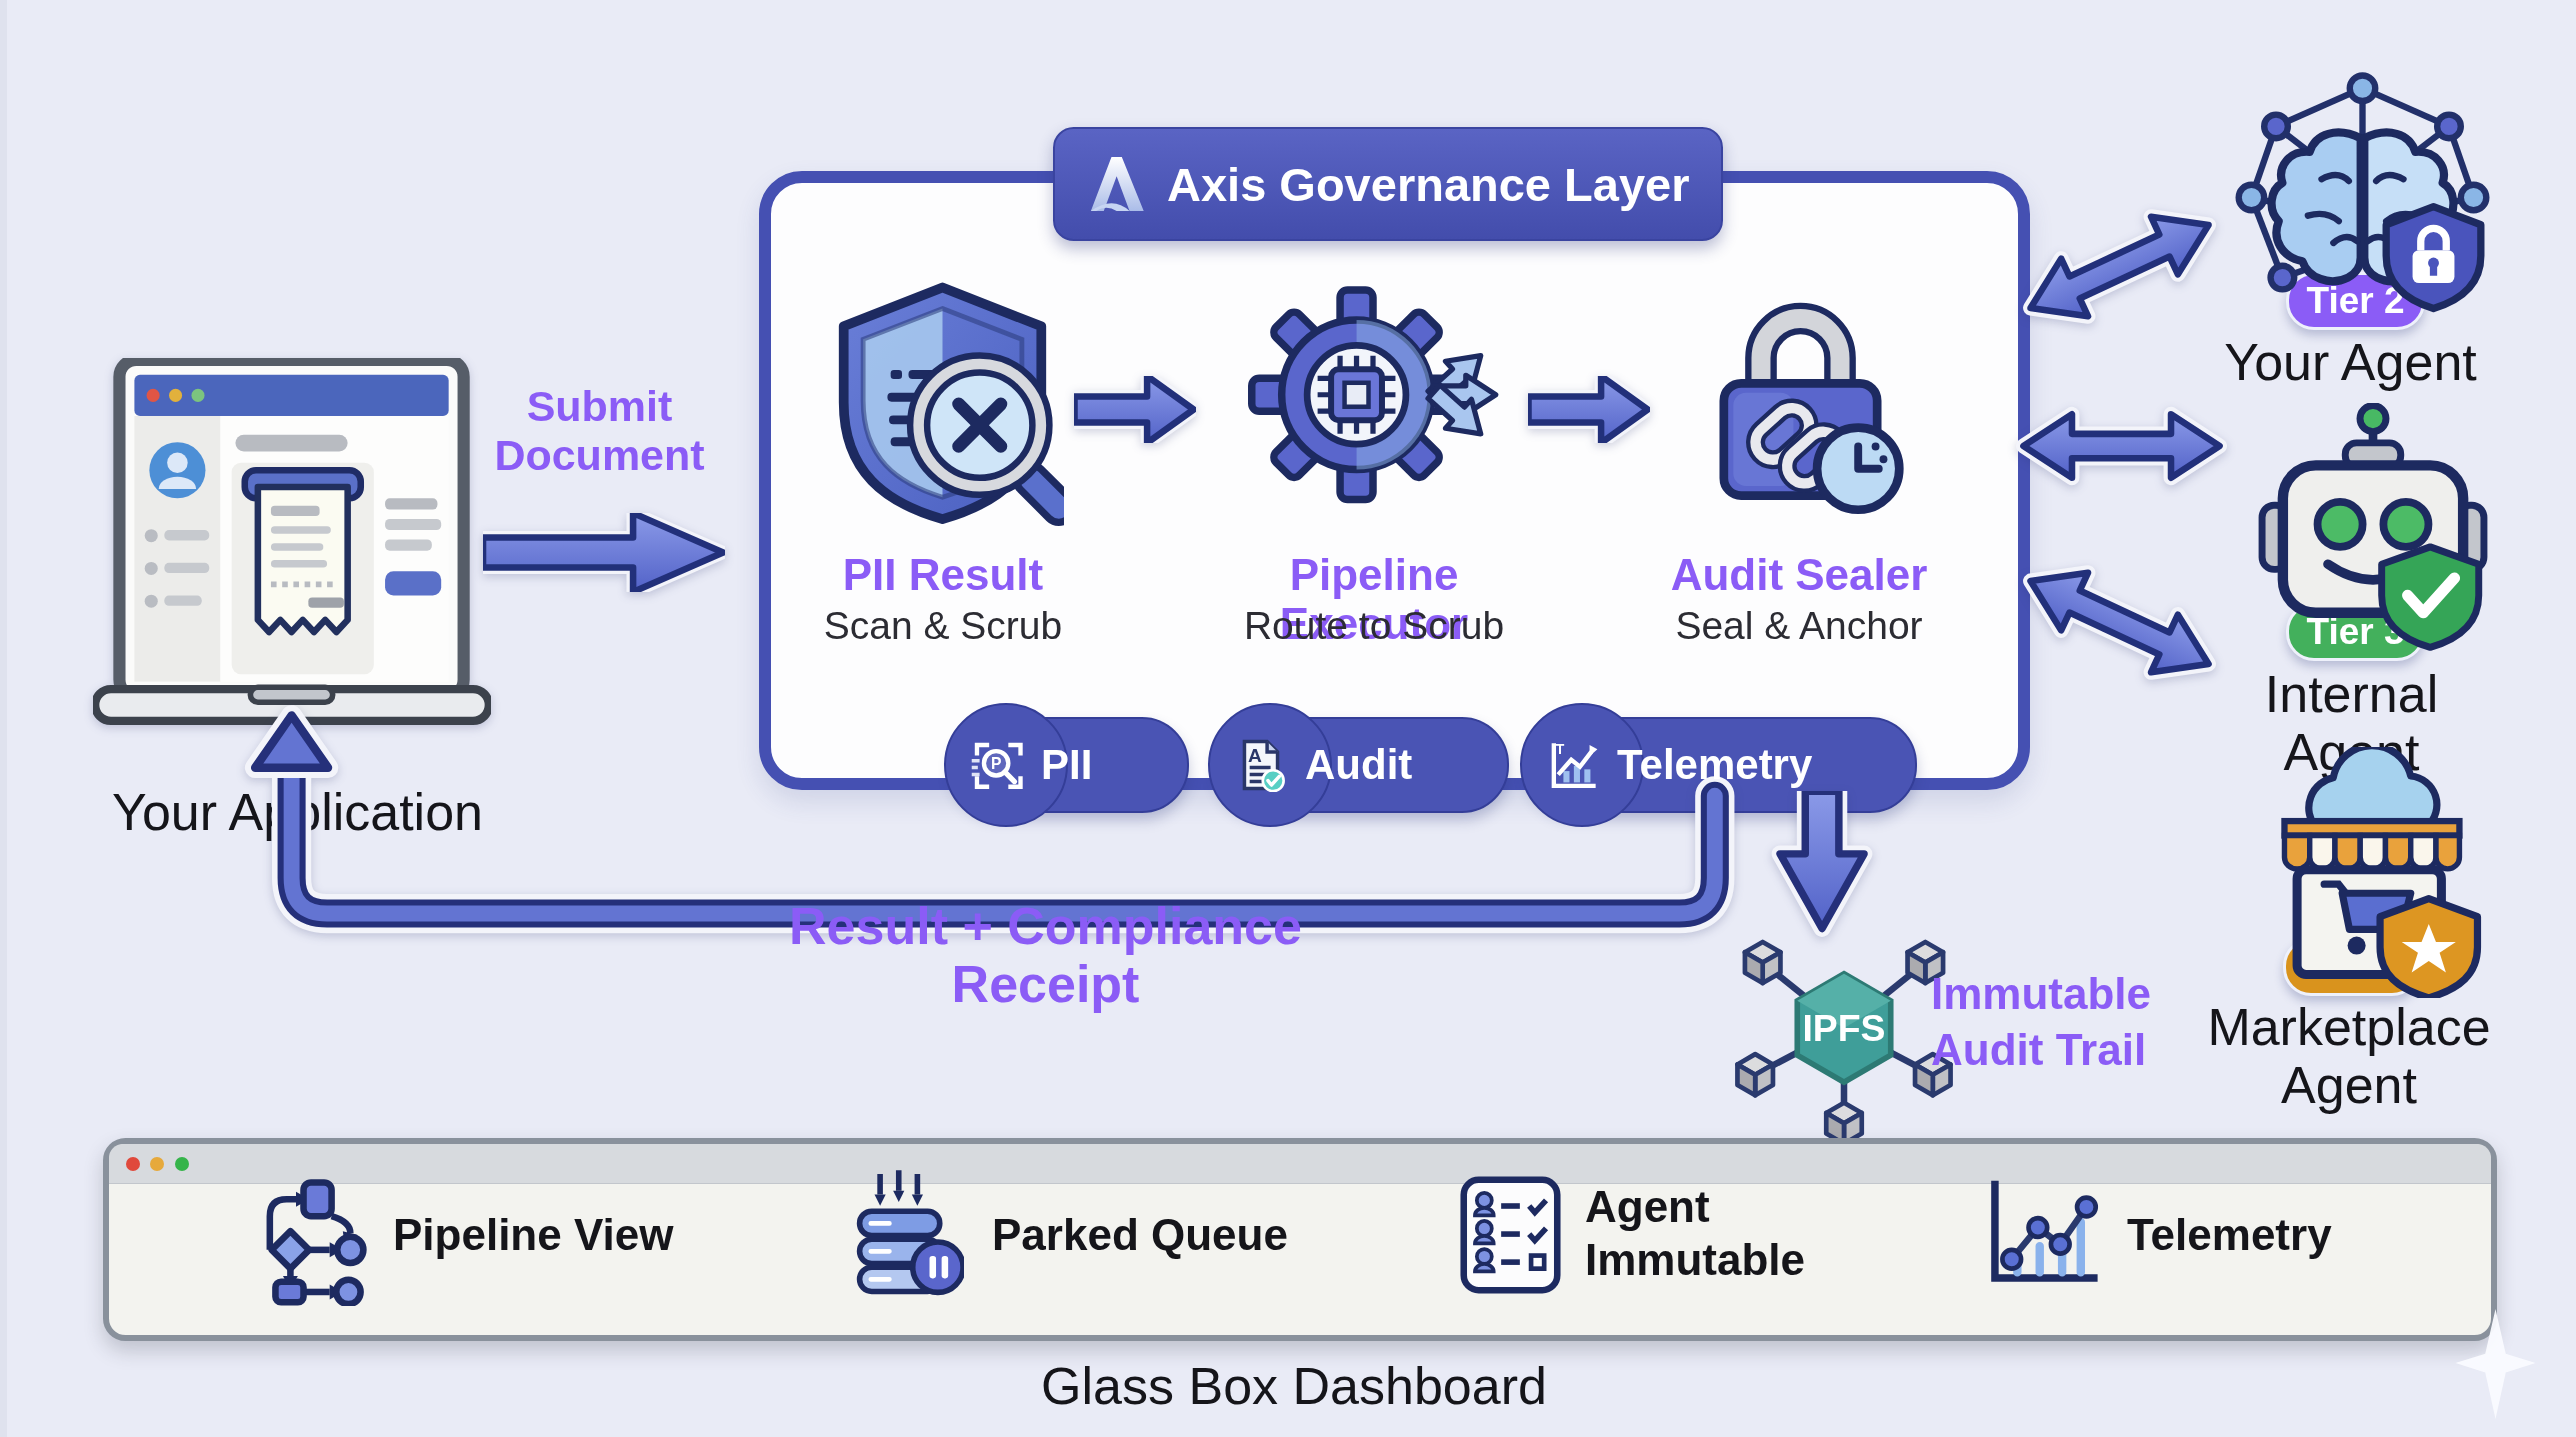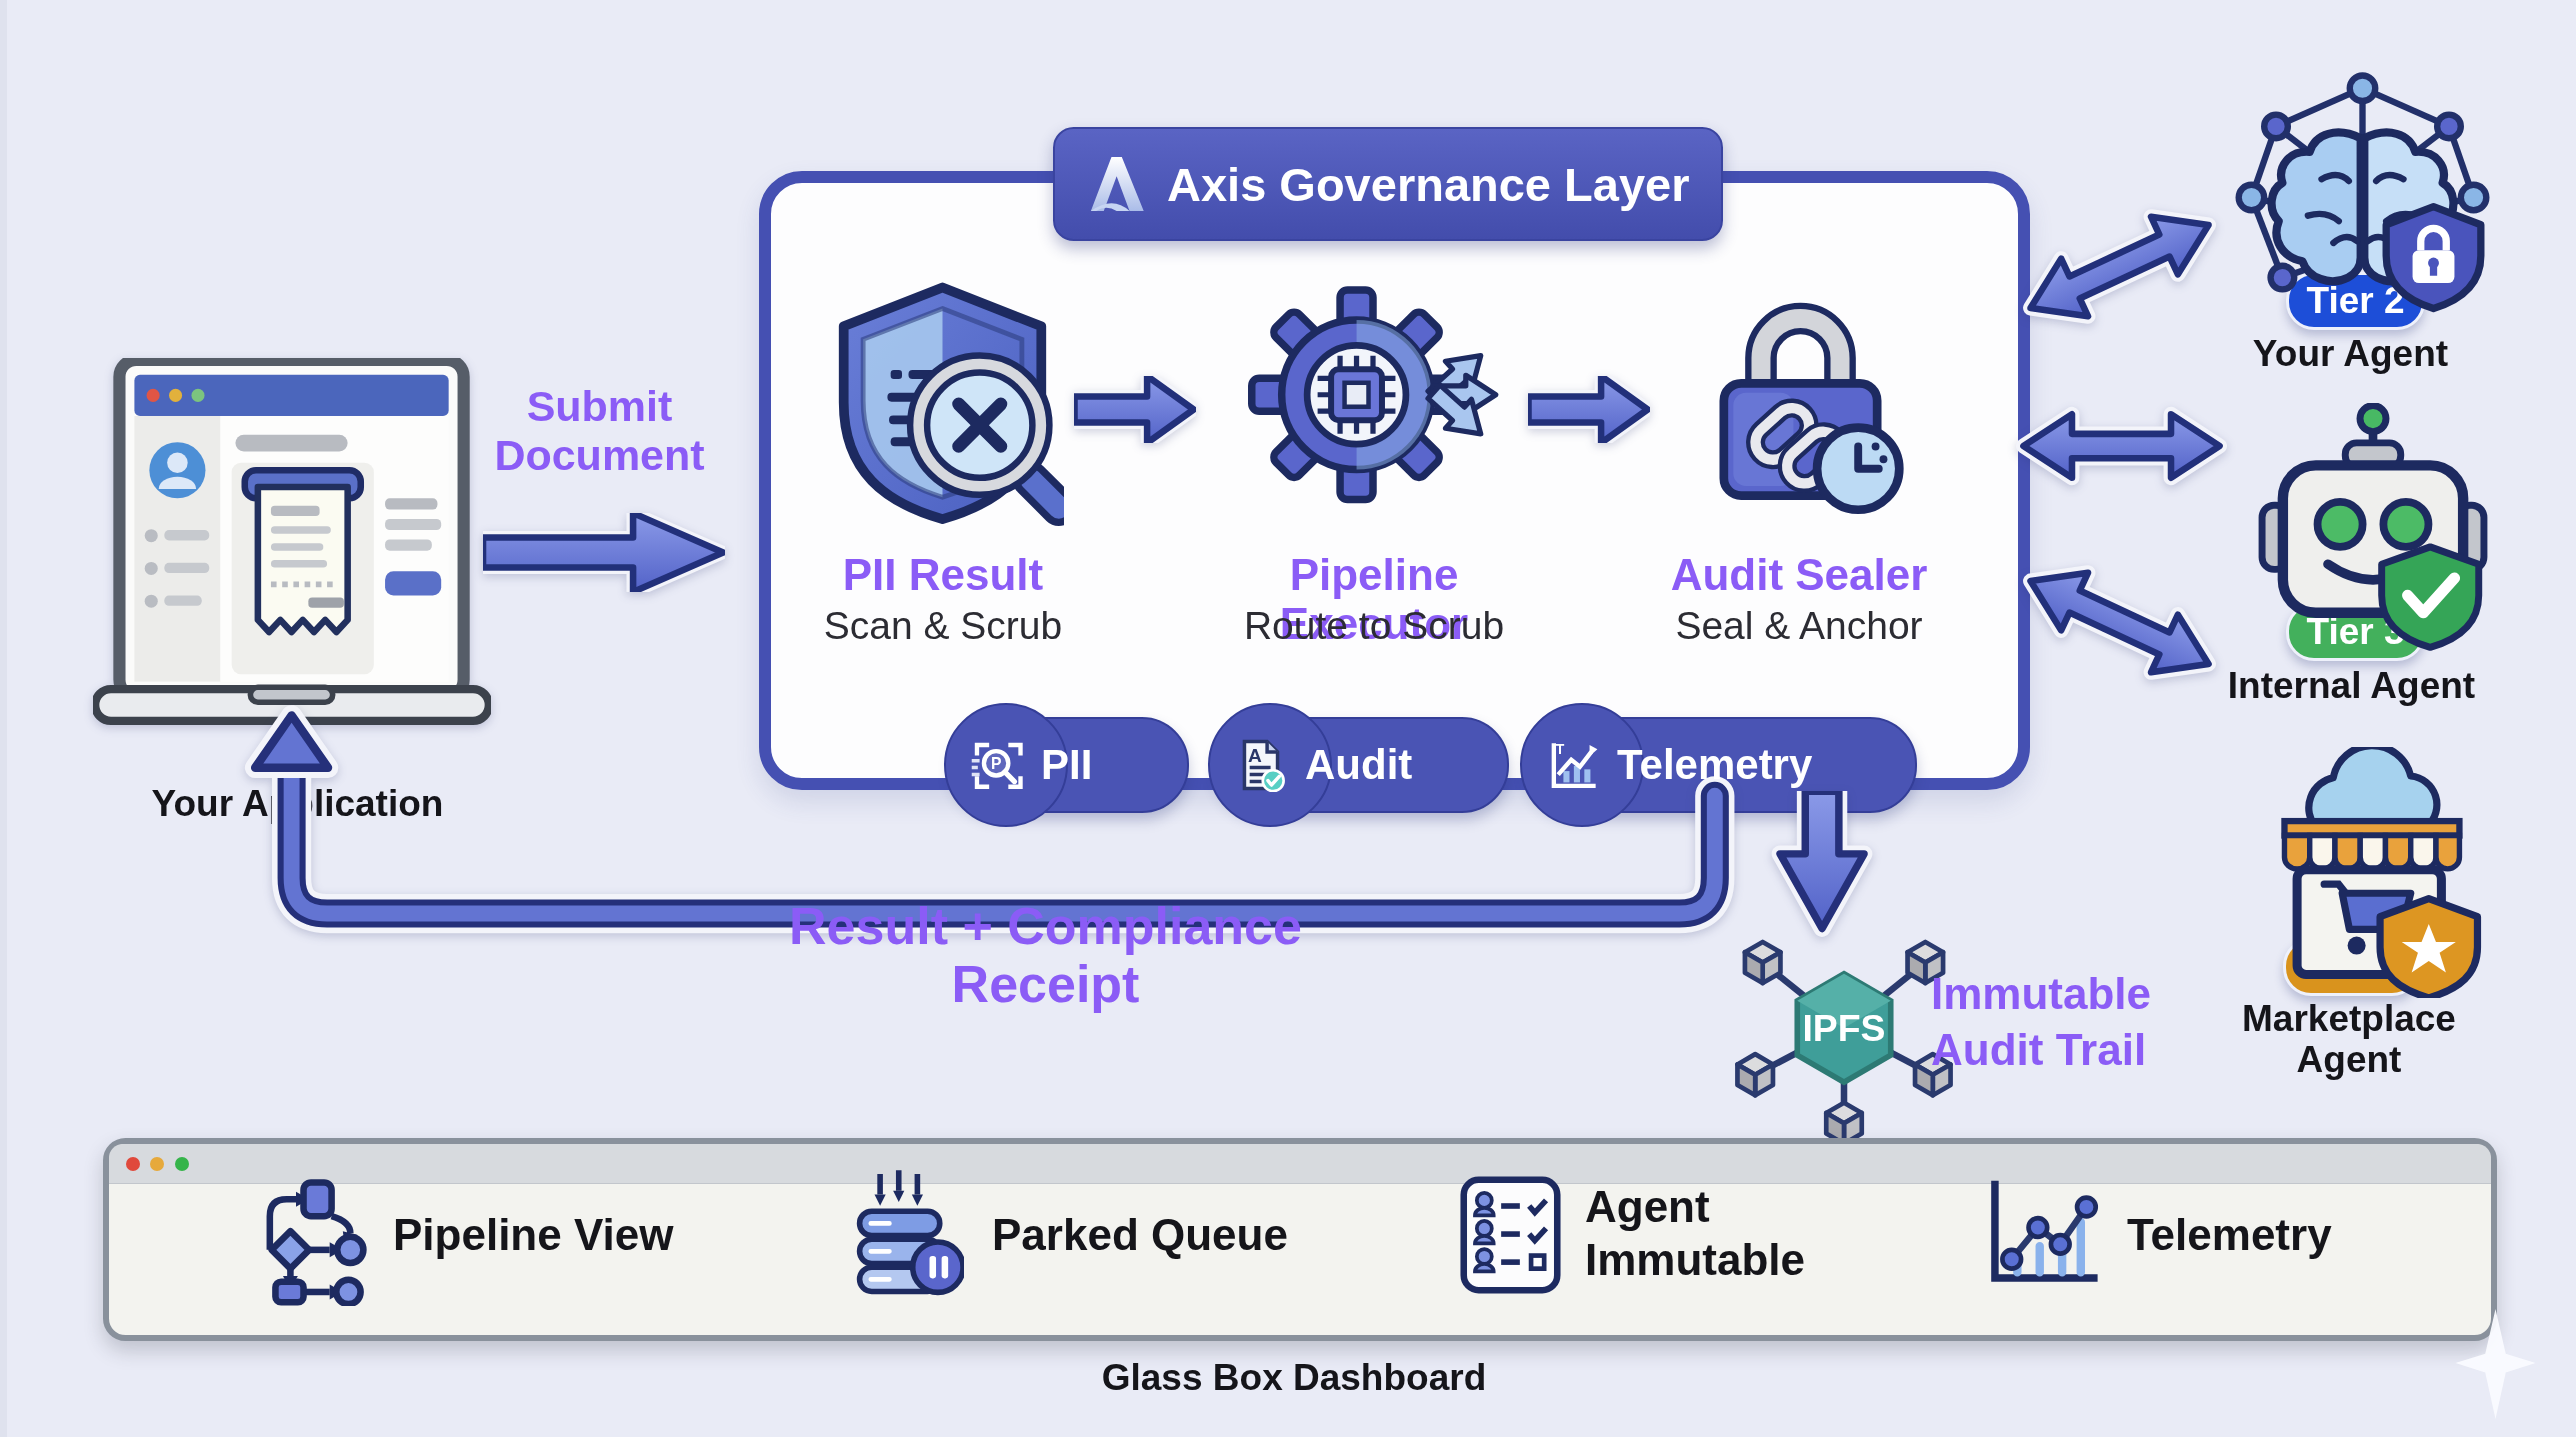--- a/index.html
+++ b/index.html
@@ -2,21 +2,21 @@
 <html style="font-size:15px"><head>
 <meta charset="utf-8">
 <style>
   html,body{margin:0;padding:0;background:#dfe2ee;}
   #canvas{position:relative;width:2576px;height:1438px;background:#e9ebf6;
           font-family:"Liberation Sans",sans-serif;overflow:hidden;margin-left:7px;}
   .abs{position:absolute;}
   .ctr{text-align:center;}
   .ttl{font-weight:700;color:#8b5cf6;font-size:44px;line-height:1.12;}
   .sub{color:#2c2c33;font-size:39px;line-height:1.1;}
-  .big-label{font-weight:700;color:#15151a;font-size:37px;line-height:1.12;}
+  .big-label{font-weight:400;color:#15151a;font-size:52px;line-height:1.12;}
 
   
   .gov-box{left:752px;top:171px;width:1247px;height:595px;background:#fdfdfe;
            border:12px solid #4550b2;border-radius:43px;
            box-shadow:0 11.2px 24px rgba(60,70,140,.14);}
   .gov-header{left:1046px;top:127px;width:666px;height:110px;
               background:linear-gradient(#5a64c4,#434dac);
               border:2.8px solid #3a44a0;border-radius:20.6px;
               display:flex;align-items:center;justify-content:center;gap:22.5px;
               color:#ffffff;font-weight:700;font-size:47px;
@@ -28,21 +28,21 @@
         padding:0 28px 0 17px;gap:17px;box-shadow:0 7.5px 13px rgba(40,50,120,.25);}
   .pill .bulge{position:absolute;left:-9.4px;top:-16px;width:120px;height:120px;
         border-radius:50%;background:#4a54b4;border:2.8px solid #343e98;z-index:0;}
   .pill .p-icon{position:relative;z-index:1;flex:0 0 auto;}
   .pill .p-label{position:relative;z-index:1;color:#fff;font-weight:700;font-size:42px;}
 
   
   .tier{height:52px;border-radius:28px;border:3.7px solid #eef1fb;color:#fff;
         font-weight:700;font-size:37px;display:flex;align-items:center;
         justify-content:center;box-shadow:0 5.6px 9.4px rgba(40,50,120,.25);z-index:1;}
-  .tier-2{background:#1d4ed8;}
+  .tier-2{background:#8b5cf6;}
   .tier-3{background:#43b05c;}
   .tier-1{background:#d9931d;}
   .agent-icon{z-index:2;}
 
   
   .dash{left:96px;top:1138px;width:2382px;height:191px;background:#f3f3ef;
         border:6.6px solid #89919c;border-radius:22.5px;
         box-shadow:0 9.4px 19px rgba(50,55,70,.22);}
   .dash-titlebar{position:absolute;left:0;top:0;right:0;height:39px;background:#d7dade;
         border-radius:14px 14px 0 0;border-bottom:1.9px solid #c2c6cc;}

